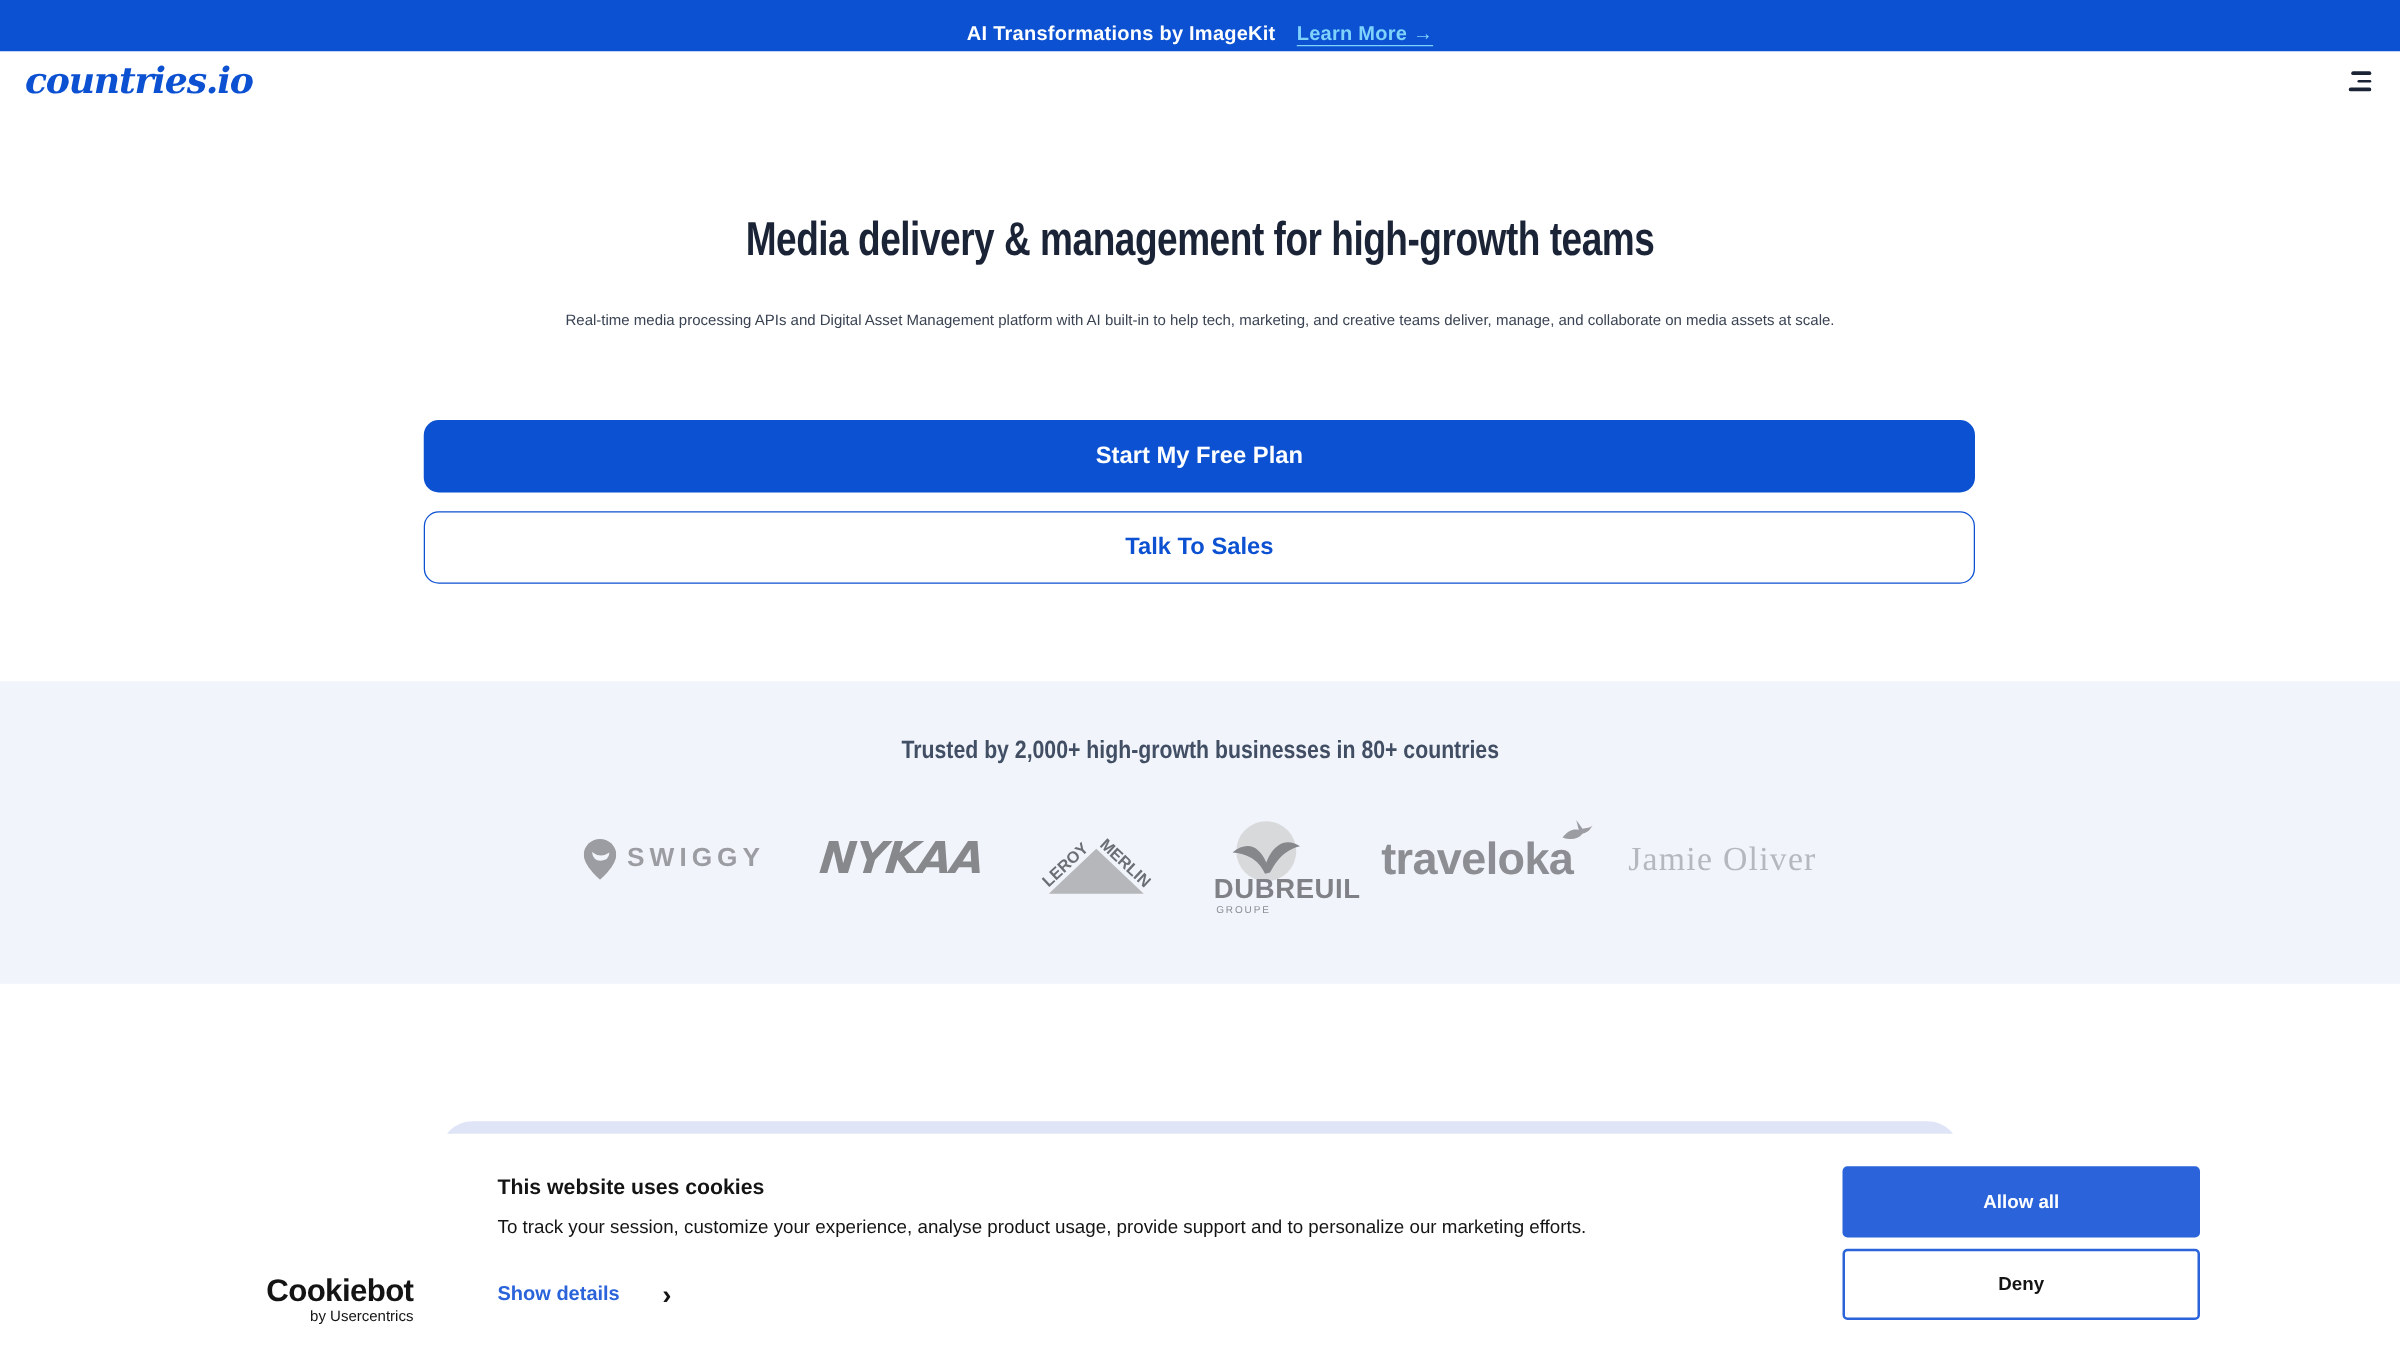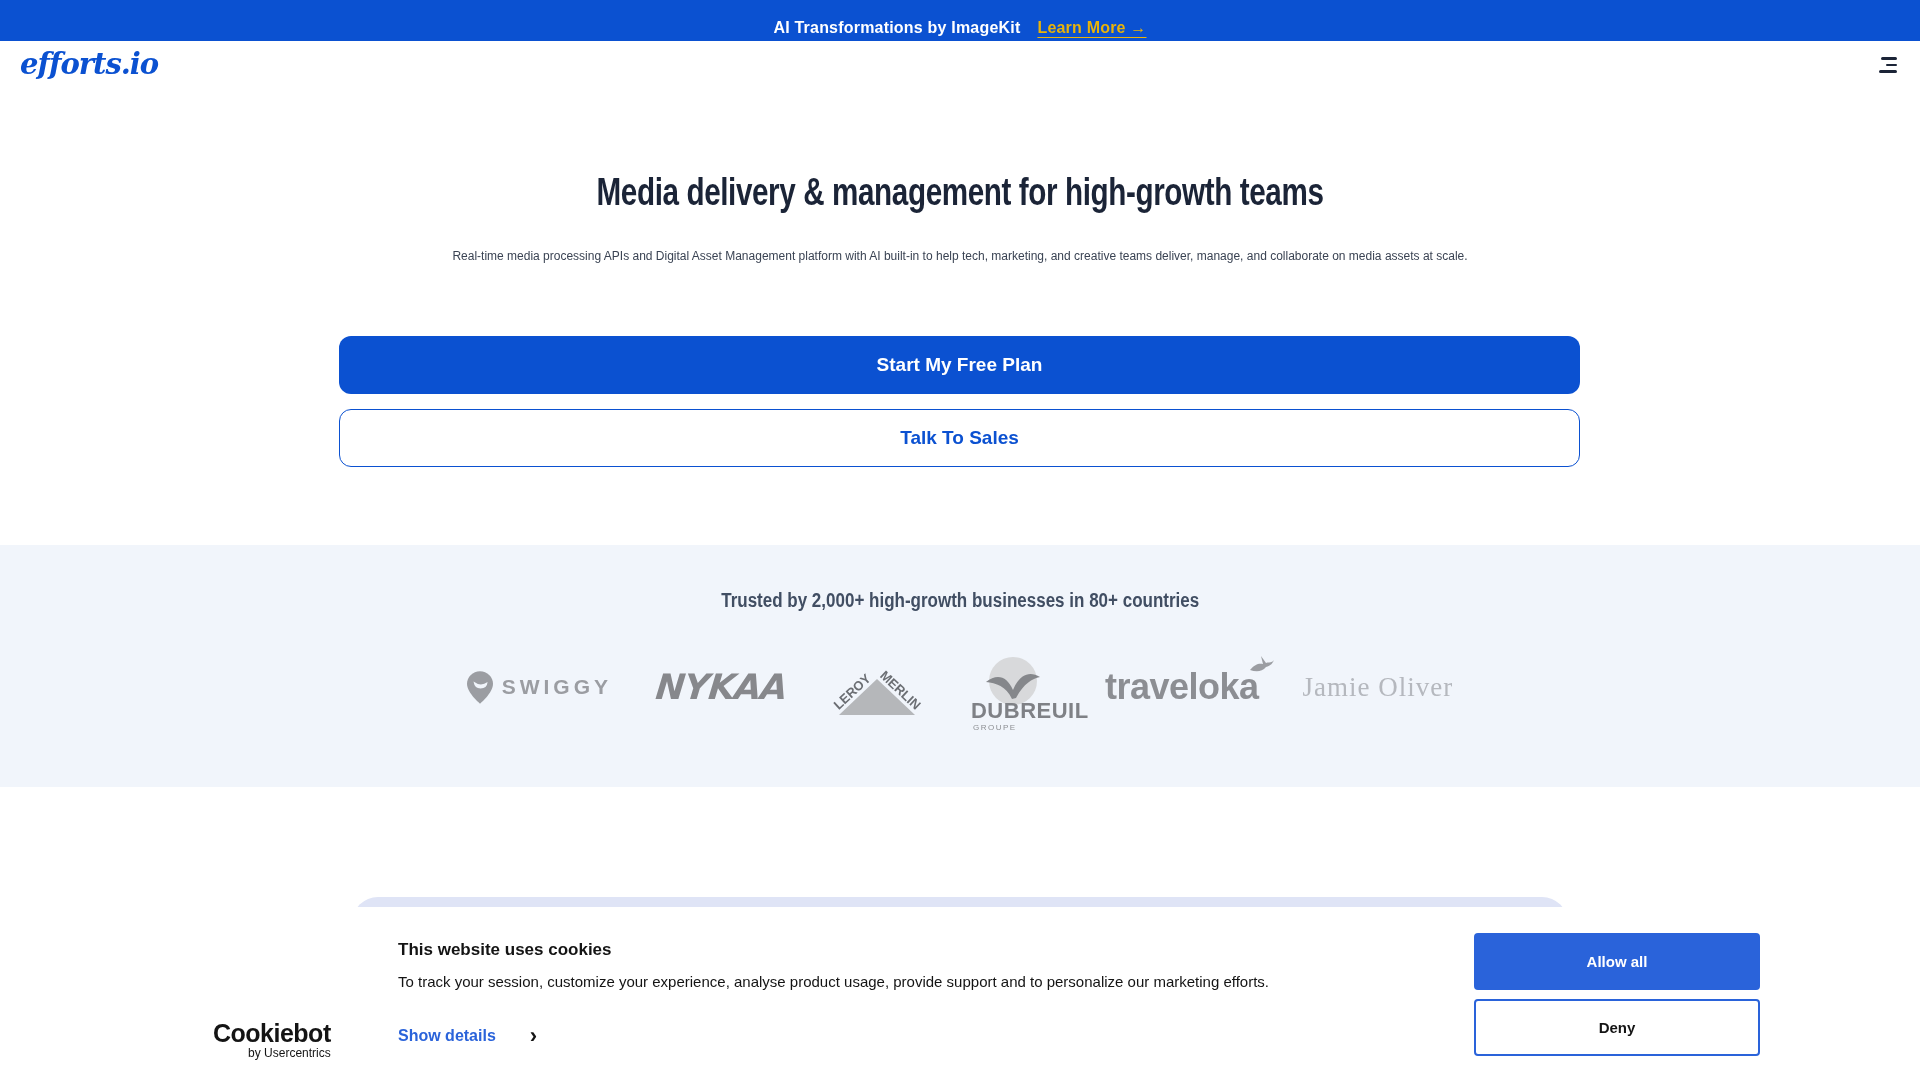--- a/index.html
+++ b/index.html
@@ -16,21 +16,21 @@
     position:relative;overflow:hidden;background:#fff;
     font-family:"Liberation Sans",sans-serif;
   }
   
   .promo{
     position:absolute;top:0;left:0;width:100%;height:55px;
     background:var(--ik-blue);color:#fff;
     display:flex;align-items:center;justify-content:center;gap:17px;
     font-size:16px;font-weight:bold;letter-spacing:.2px;
   }
-  .promo a{color:#eab308;text-decoration:underline;text-underline-offset:4px;cursor:pointer;}
+  .promo a{color:#7dd3fc;text-decoration:underline;text-underline-offset:4px;cursor:pointer;}
   
   .hdr{position:absolute;top:41px;left:0;width:100%;height:56px;background:#fff;}
   .logo{
     position:absolute;left:20px;top:6px;
     font-family:"DejaVu Serif","Liberation Serif",serif;
     font-style:italic;font-weight:bold;font-size:29px;letter-spacing:-1px;
     color:var(--ik-blue);cursor:pointer;
   }
   .burger{position:absolute;right:23px;top:16px;width:18px;height:16px;cursor:pointer;}
   .burger i{display:block;height:2.6px;background:#1b2437;border-radius:2px;margin-bottom:4px;}
@@ -106,21 +106,21 @@
 </style>
 </head>
 <body>
 
 <div class="promo">
   <span>AI Transformations by ImageKit</span>
   <a>Learn More →</a>
 </div>
 
 <div class="hdr">
-  <div class="logo">efforts.io</div>
+  <div class="logo">countries.io</div>
   <div class="burger">
     <i class="l1"></i>
     <i class="l2"></i>
     <i class="l3"></i>
   </div>
 </div>
 
 <div class="h1wrap">
   <h1>Media delivery &amp; management for high-growth teams</h1>
 </div>

